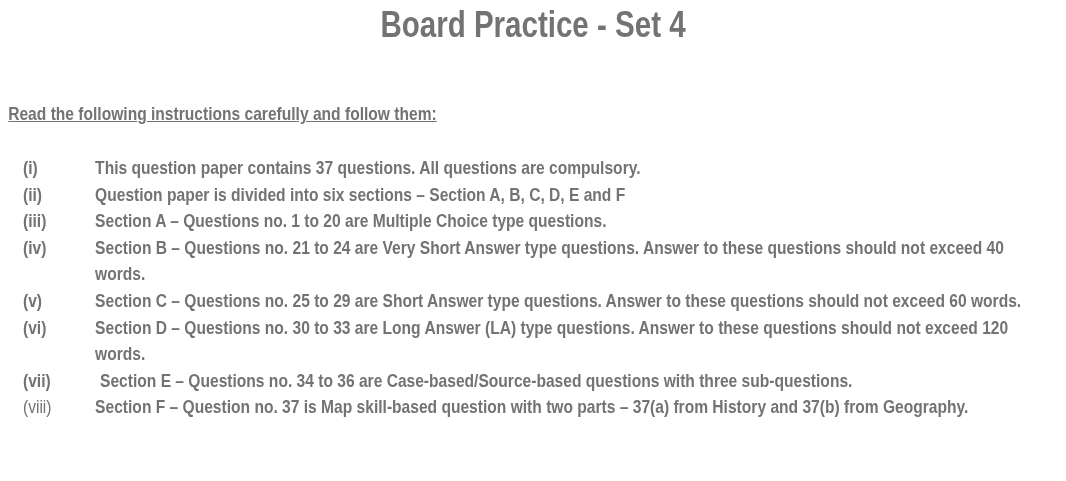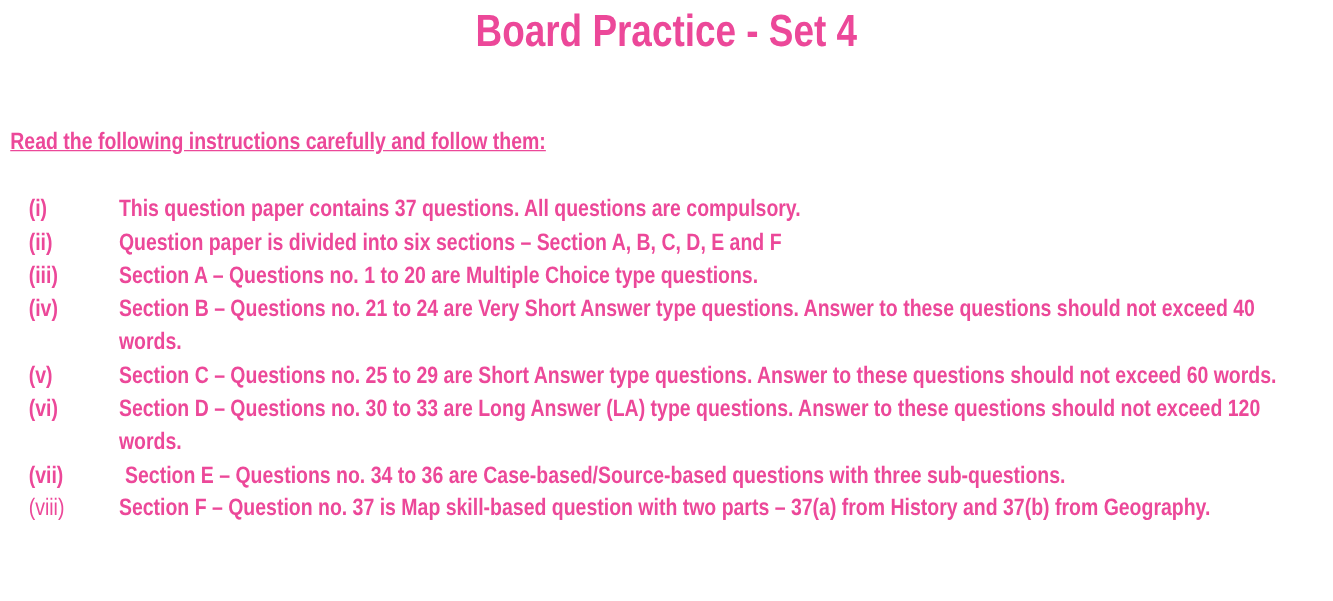--- a/index.html
+++ b/index.html
@@ -5,21 +5,21 @@
   html, body {
     margin: 0;
     padding: 0;
     background: #ffffff;
   }
   .page {
     position: relative;
     width: 1066px;
     height: 481px;
     background: #ffffff;
-    color: #ec4899;
+    color: #737373;
     overflow: hidden;
     font-family: "Liberation Sans", "DejaVu Sans", sans-serif;
   }
   
   .scale-wrap {
     width: 1300px;
     transform: scaleX(0.82);
     transform-origin: 0 0;
   }
   .doc-title {

